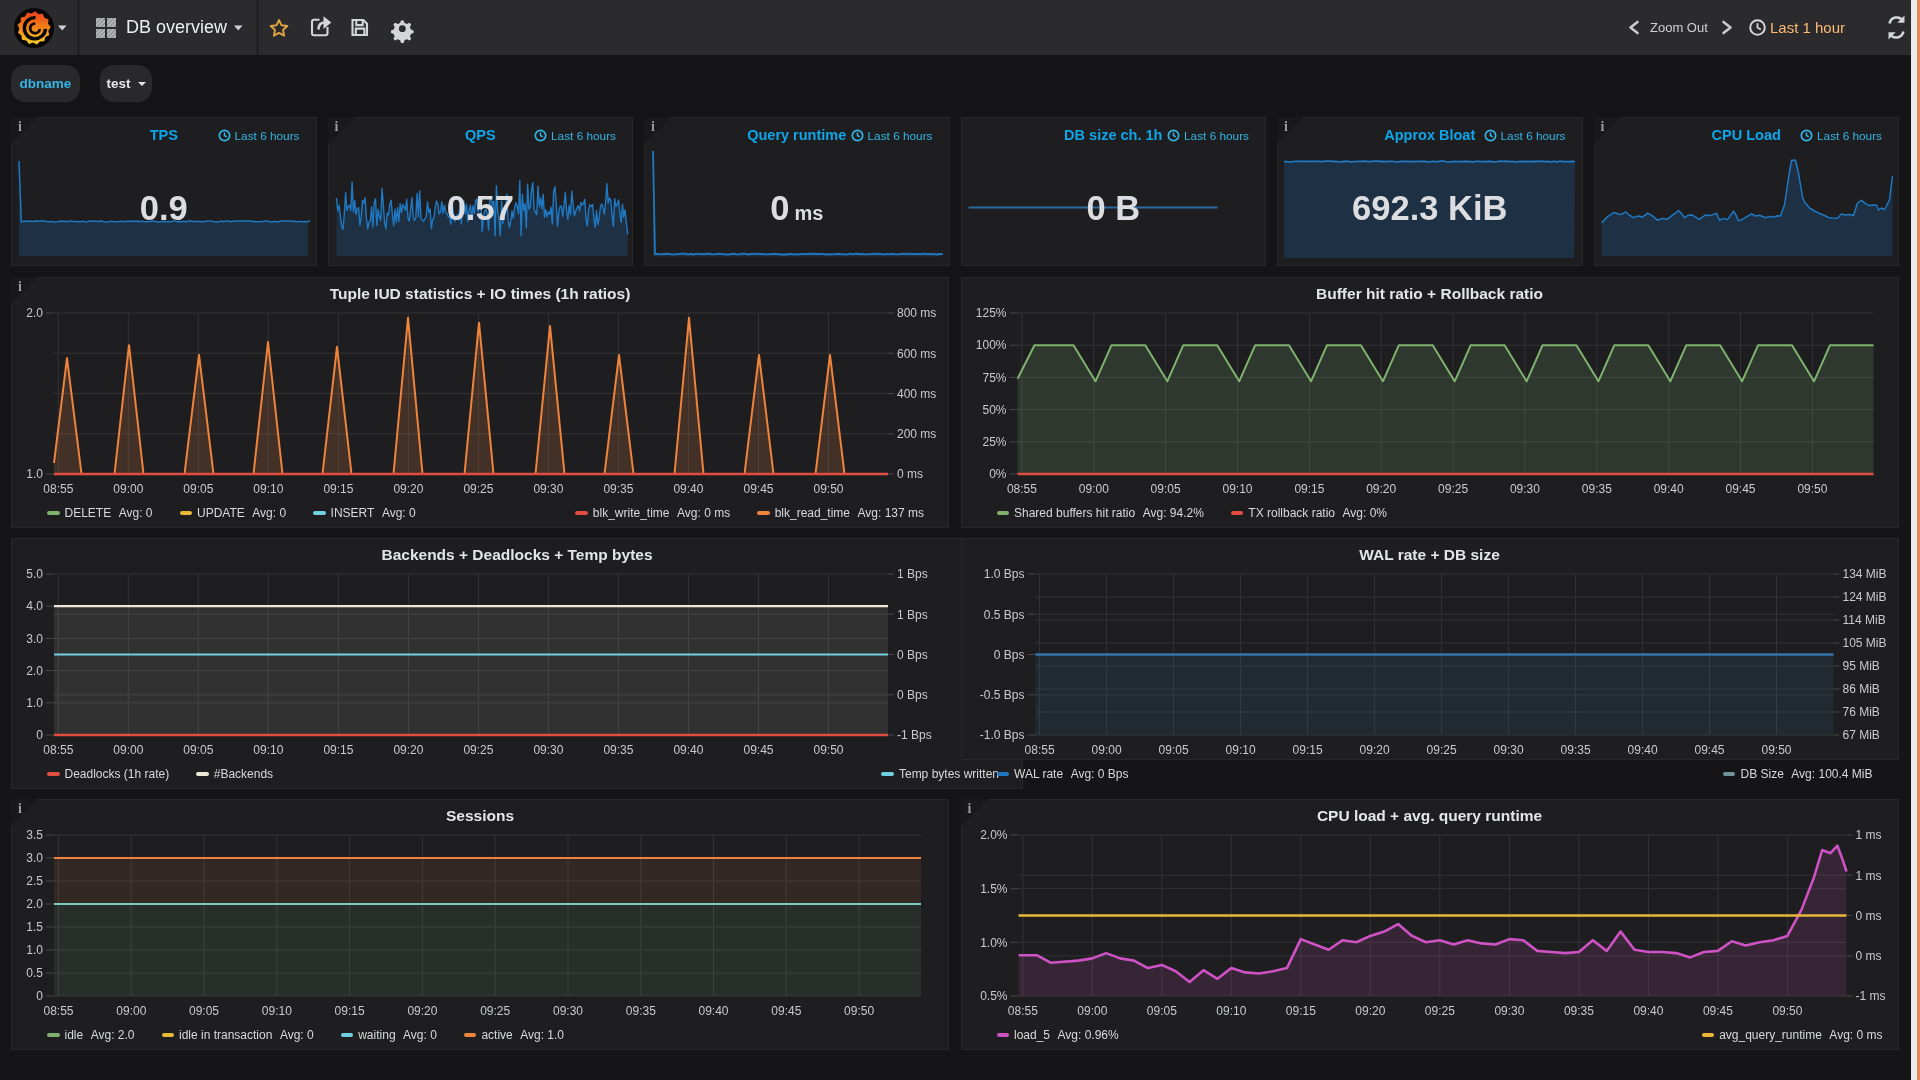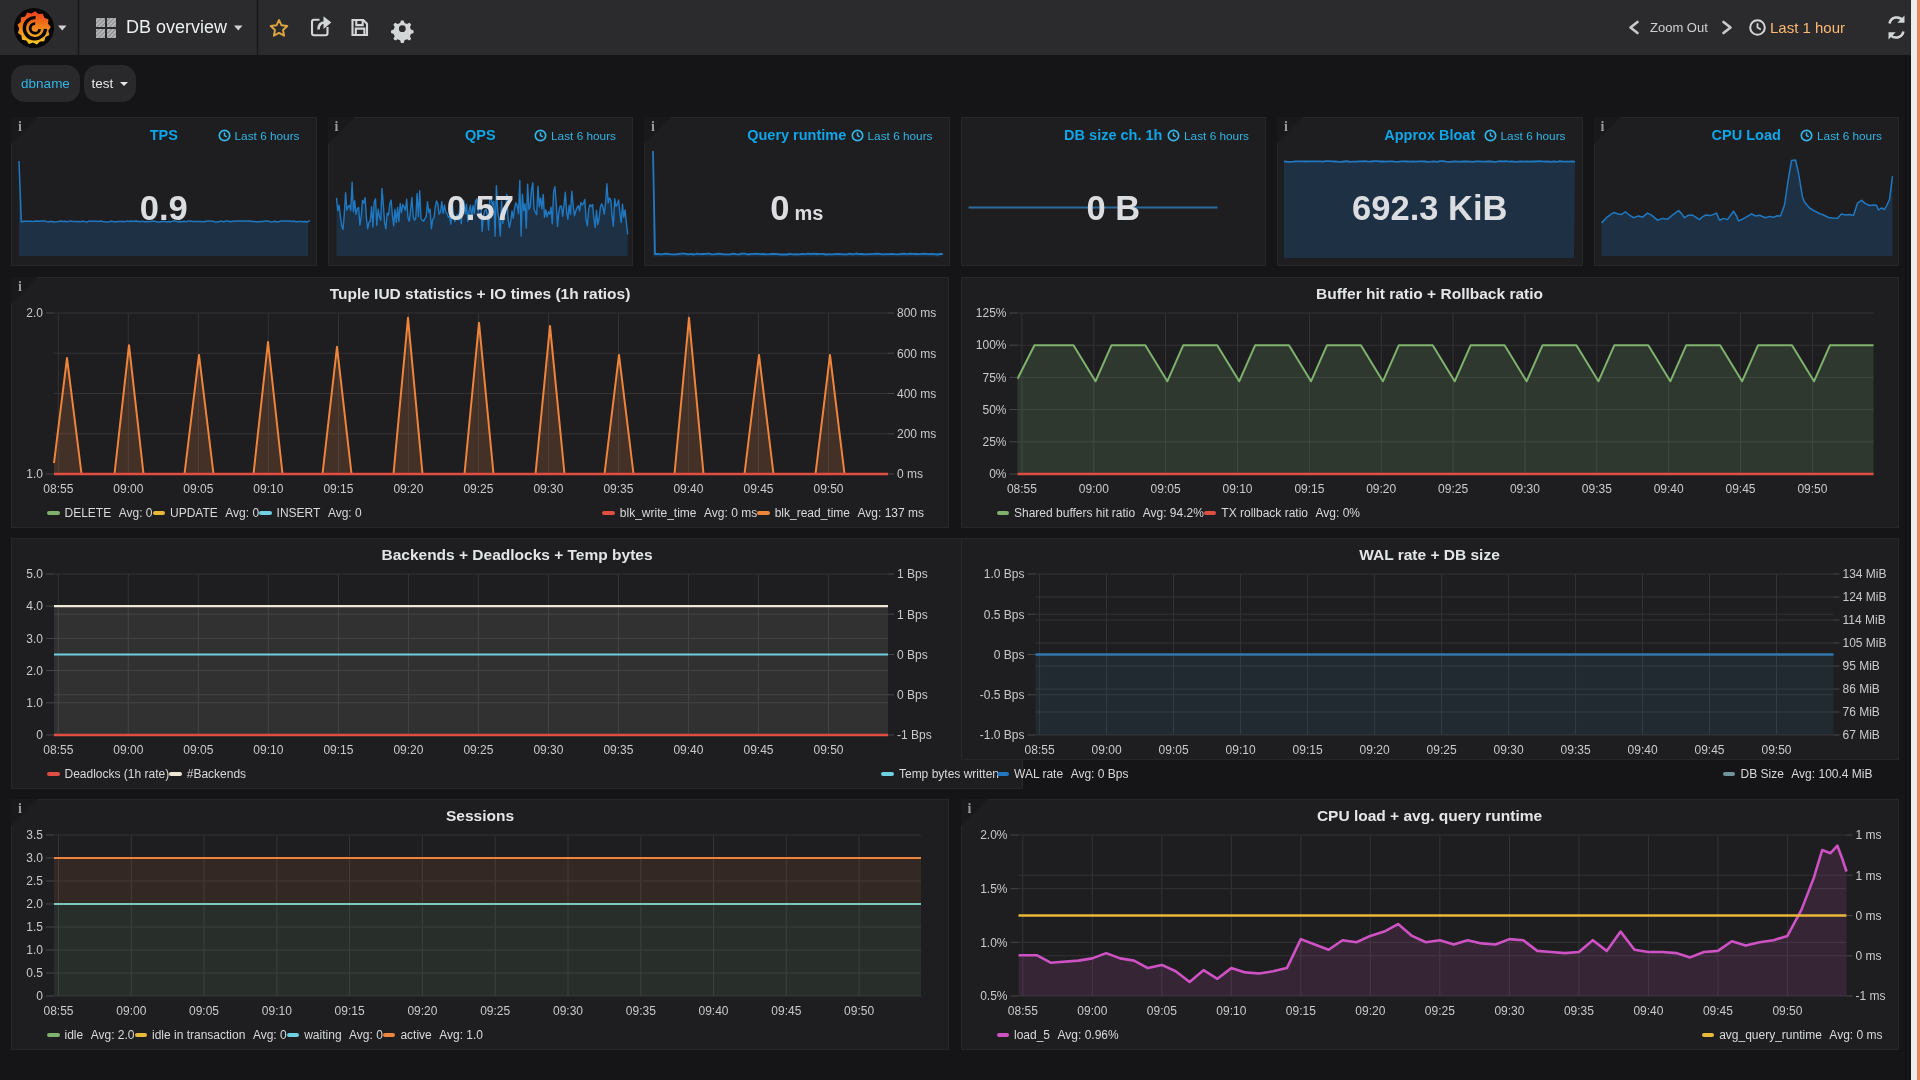--- a/index.html
+++ b/index.html
@@ -1,38 +1,38 @@
 <!DOCTYPE html>
 <html><head><meta charset="utf-8">
 <style>
 * { margin:0; padding:0; box-sizing:border-box; }
 html,body { width:1920px; height:1080px; background:#151517; font-family:"Liberation Sans", sans-serif; overflow:hidden; }
 #navbar { position:absolute; left:0; top:0; width:1920px; height:55px; background:#2b2b2d; }
 #submenu { position:absolute; left:0; top:55px; width:1920px; height:62px; }
 .vbtn { position:absolute; top:10px; height:37px; background:#29292b; border-radius:14px;
-        text-align:center; line-height:37px; font-size:13.5px; }
+        text-align:center; line-height:37px; font-size:13.5px;font-weight:bold; }
 .caret { display:inline-block; width:0; height:0; border-left:4px solid transparent;
          border-right:4px solid transparent; border-top:4.5px solid #e6e6e8; margin-left:7px; vertical-align:2px; }
 .panel { position:absolute; background:#1e1e21; border:1px solid #27272a; }
 .corner { position:absolute; left:-1px; top:-1px; width:0; height:0;
           border-top:27px solid #19191b; border-right:27px solid transparent; }
 .ci { position:absolute; left:6px; top:1px; font-family:"Liberation Serif",serif; font-weight:bold;
       font-size:14px; color:#9a9a9c; }
 .gtitle { position:absolute; left:0; top:7px; width:100%; text-align:center; font-size:15.5px;
           font-weight:bold; color:#e4e5e7; }
 .stitle { position:absolute; left:0; top:9px; width:100%; text-align:center; font-size:14.5px;
           font-weight:bold; color:#0ea5e9; }
 .override { position:absolute; right:16px; top:10.5px; font-size:11.8px; font-weight:normal; color:#33b5e5;text-align:right; }
 .sval { position:absolute; left:0; top:0; width:100%; text-align:center; font-size:34.5px; font-weight:bold;
         color:#dcdde0; line-height:1; top:73px; }
 .unit { font-size:20px; font-weight:bold; margin-left:5px; }
 .spark { position:absolute; left:0; top:0; }
 .leg { position:absolute; top:226px; height:18px; display:flex; align-items:center; font-size:12px;
        color:#d8d9da; white-space:nowrap; }
-.li { display:inline-flex; align-items:center; margin-right:0; }
+.li { display:inline-flex; align-items:center; margin-right:27px; }
 .li:last-child { margin-right:0; }
 .li i { display:inline-block; width:12.5px; height:3.6px; border-radius:2px; margin-right:5px; }
 .li em { font-style:normal; margin-left:7.5px; }
 #scroll1 { position:absolute; left:1910.5px; top:0; width:6px; height:1080px; background:#ececec; }
 #scroll2 { position:absolute; left:1916.5px; top:0; width:3.5px; height:1080px; background:#e8845c; }
 </style></head>
 <body>
 
 <div id="navbar">
 
@@ -96,21 +96,21 @@
 <path d="M1903.4 31.5 a7.3 7.3 0 0 1 -13.4 2.6" fill="none" stroke="#d4d5d7" stroke-width="2.5"></path>
 <path d="M1888.5 39.5 v-7.2 h7.2 z" fill="#d4d5d7"></path>
 </g>
 </svg>
 <div style="position:absolute;left:126px;top:0;height:55px;line-height:55px;font-size:18px;color:#eceef0">DB overview</div>
 <div style="position:absolute;left:1650px;top:0;height:55px;line-height:56px;font-size:13px;color:#d0d1d3">Zoom Out</div>
 <div style="position:absolute;left:1770px;top:0;height:55px;line-height:56px;font-size:15px;color:#fdba74">Last 1 hour</div>
 </div>
 <div id="submenu">
 <div class="vbtn" style="left:11px;width:69px"><span style="color:#33b5e5">dbname</span></div>
-<div class="vbtn" style="left:84px;width:52px"><span style="color:#e6e6e8">test</span><span class="caret"></span></div>
+<div class="vbtn" style="left:100px;width:52px"><span style="color:#e6e6e8">test</span><span class="caret"></span></div>
 </div>
 <div class="panel" style="left:11px;top:117px;width:305.5px;height:149px">
     <div class="corner"></div>
     <div class="ci">i</div>
     <div class="stitle">TPS</div>
     <div class="override"><svg width="13" height="13" viewBox="0 0 14 14" style="vertical-align:-2px;margin-right:4px">
         <circle cx="7" cy="7" r="5.6" fill="none" stroke="#33b5e5" stroke-width="1.8"></circle>
         <path d="M7 3.8 L7 7 L9.4 8.4" fill="none" stroke="#33b5e5" stroke-width="1.6"></path>
       </svg>Last 6 hours</div>
     <svg class="spark" width="305.5" height="149">

